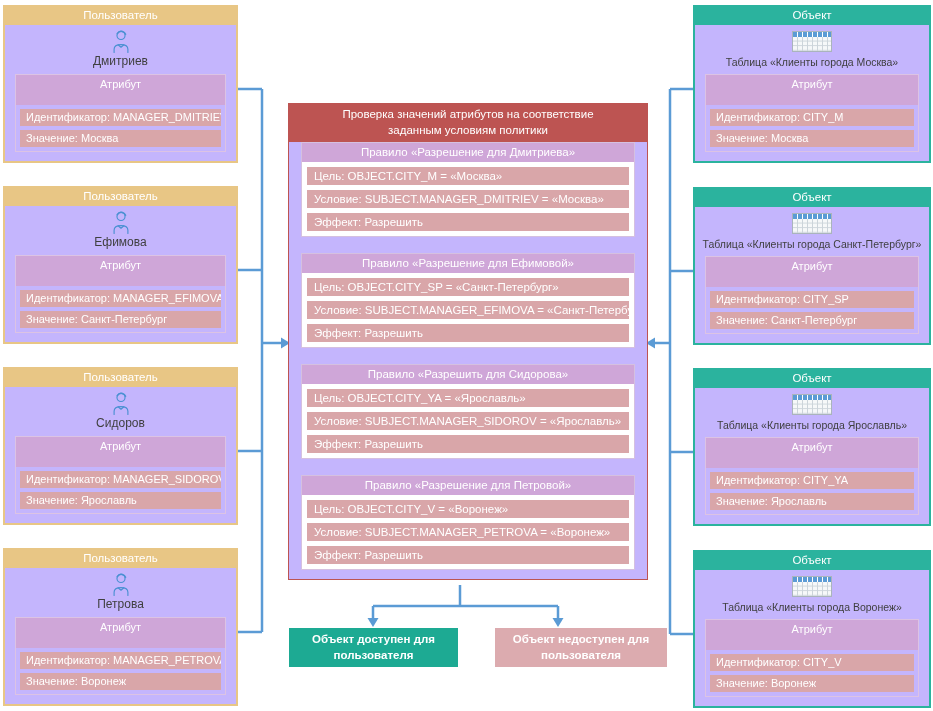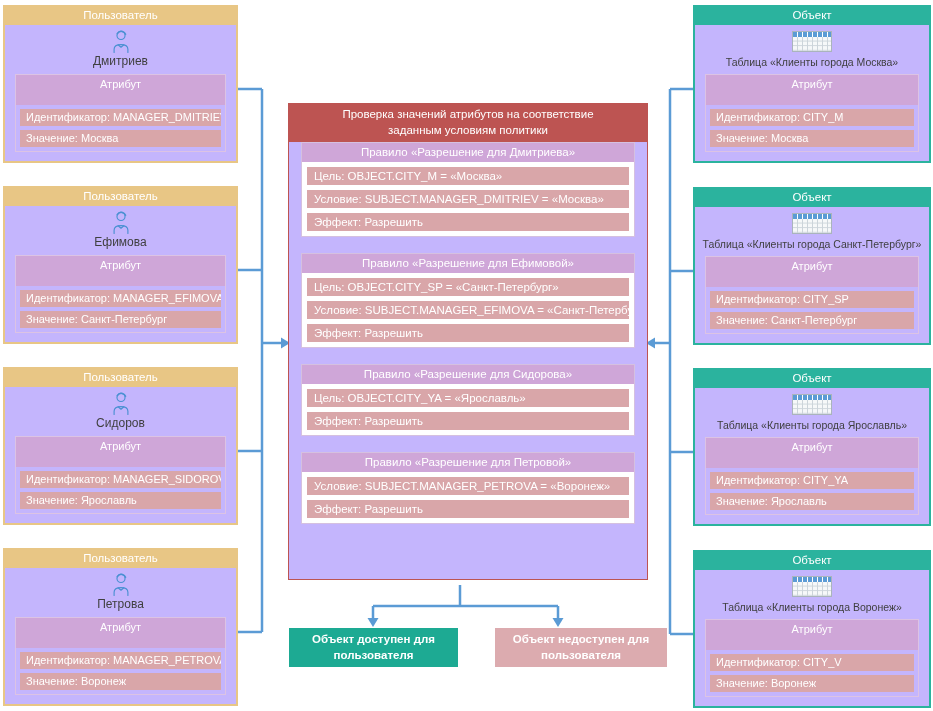--- a/index.html
+++ b/index.html
@@ -208,29 +208,31 @@
       </div>
       <div class="rule">
         <div class="rule-hdr">Правило «Разрешение для Ефимовой»</div>
         <div class="rule-body">
           <div class="rule-row">Цель: OBJECT.CITY_SP = «Санкт-Петербург»</div>
           <div class="rule-row">Условие: SUBJECT.MANAGER_EFIMOVA = «Санкт-Петербург»</div>
           <div class="rule-row">Эффект: Разрешить</div>
         </div>
       </div>
       <div class="rule">
-        <div class="rule-hdr">Правило «Разрешение для Сидорова»</div>
+        <div class="rule-hdr">Правило «Разрешить для Сидорова»</div>
         <div class="rule-body">
           <div class="rule-row">Цель: OBJECT.CITY_YA = «Ярославль»</div>
+          <div class="rule-row">Условие: SUBJECT.MANAGER_SIDOROV = «Ярославль»</div>
           <div class="rule-row">Эффект: Разрешить</div>
         </div>
       </div>
       <div class="rule">
         <div class="rule-hdr">Правило «Разрешение для Петровой»</div>
         <div class="rule-body">
+          <div class="rule-row">Цель: OBJECT.CITY_V = «Воронеж»</div>
           <div class="rule-row">Условие: SUBJECT.MANAGER_PETROVA = «Воронеж»</div>
           <div class="rule-row">Эффект: Разрешить</div>
         </div>
       </div>
     </div>
   </div>
 
   <div class="outcome outcome-allow">Объект доступен для пользователя</div>
   <div class="outcome outcome-deny">Объект недоступен для пользователя</div>
 

